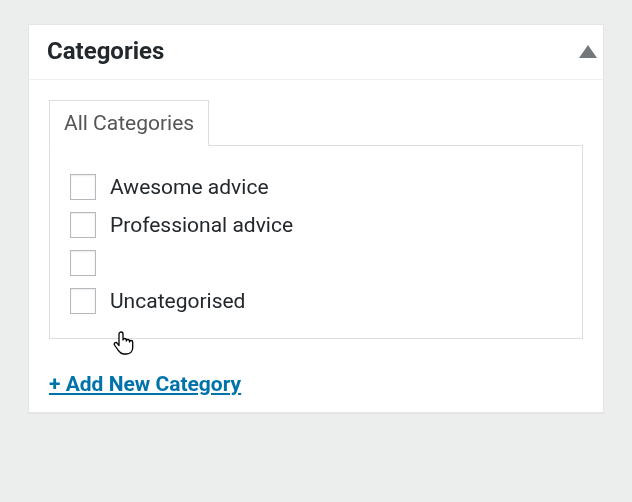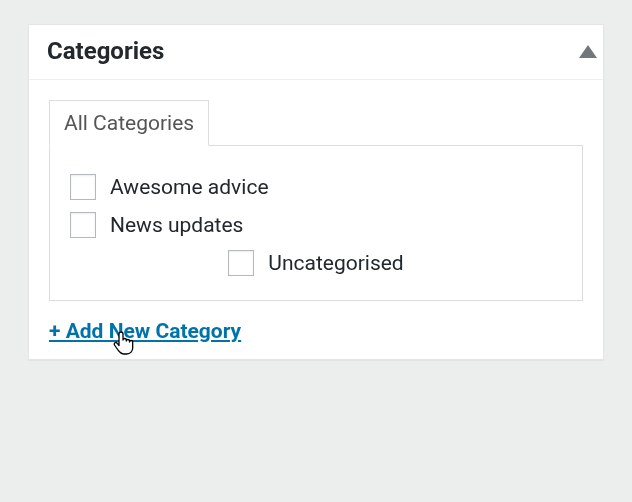--- a/index.html
+++ b/index.html
@@ -73,40 +73,39 @@
       list-style: none;
     }
     .cat-item {
       display: flex;
       align-items: center;
       margin-bottom: 12px;
       position: relative;
     }
     .cat-item:last-child {
       margin-bottom: 4px;
-      justify-content: center;
     }
     .cat-checkbox {
       width: 26px;
       height: 26px;
       border: 1px solid #b4b9be;
       background: #fff;
       box-shadow: inset 0 1px 2px rgba(0,0,0,0.08);
       margin-right: 14px;
       cursor: pointer;
       flex-shrink: 0;
     }
     .cat-label {
       font-size: 21px;
       color: #23282d;
       cursor: pointer;
     }
     .add-new-link {
       display: inline-block;
-      margin-top: 18px;
+      margin-top: 33px;
       font-size: 21px;
       font-weight: 700;
       color: #0073aa;
       text-decoration: underline;
       cursor: pointer;
     }
     .cursor {
       position: absolute;
       left: 112px;
       top: 330px;
@@ -128,21 +127,24 @@
       <div class="tab active">All Categories</div>
     </div>
     <div class="tab-panel">
       <ul class="cat-list">
         <li class="cat-item">
           <span class="cat-checkbox"></span>
           <span class="cat-label">Awesome advice</span>
         </li>
         <li class="cat-item">
           <span class="cat-checkbox"></span>
-          <span class="cat-label">News updates</span>
+          <span class="cat-label">Professional advice</span>
+        </li>
+        <li class="cat-item">
+          <span class="cat-checkbox"></span>
         </li>
         <li class="cat-item">
           <span class="cat-checkbox"></span>
           <span class="cat-label">Uncategorised</span>
         </li>
       </ul>
     </div>
     <a class="add-new-link">+ Add New Category</a>
   </div>
 </div>

